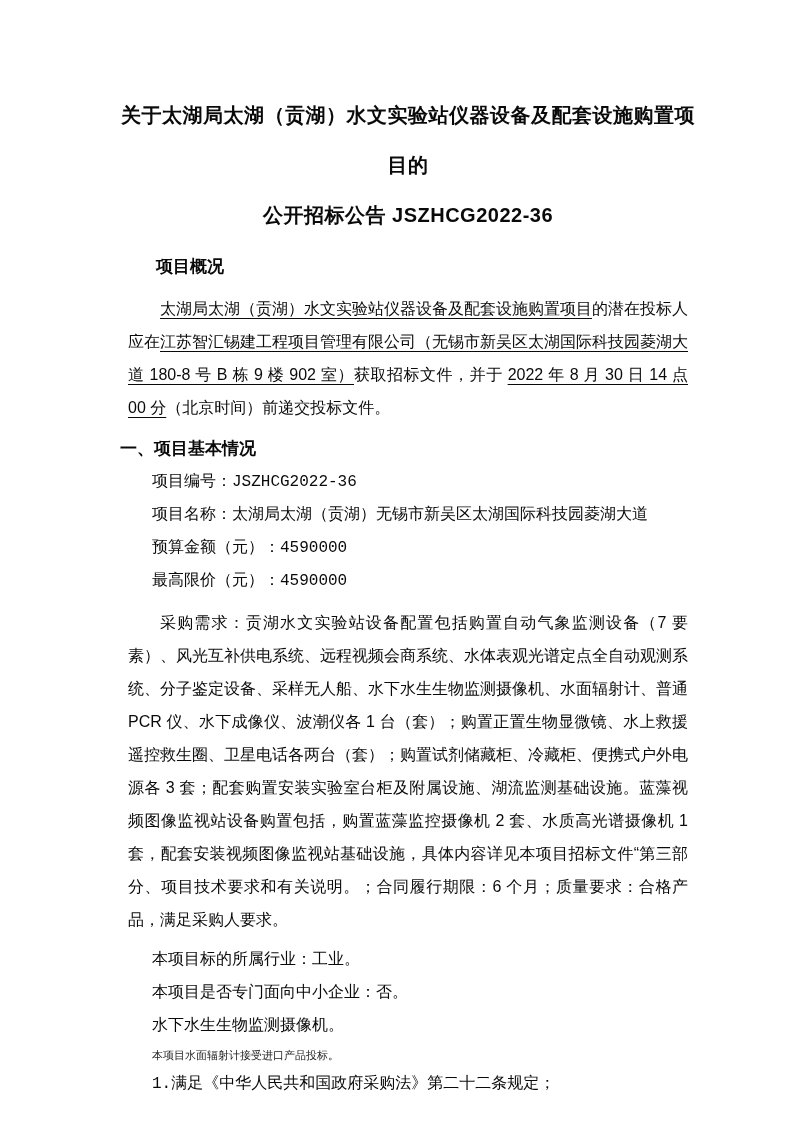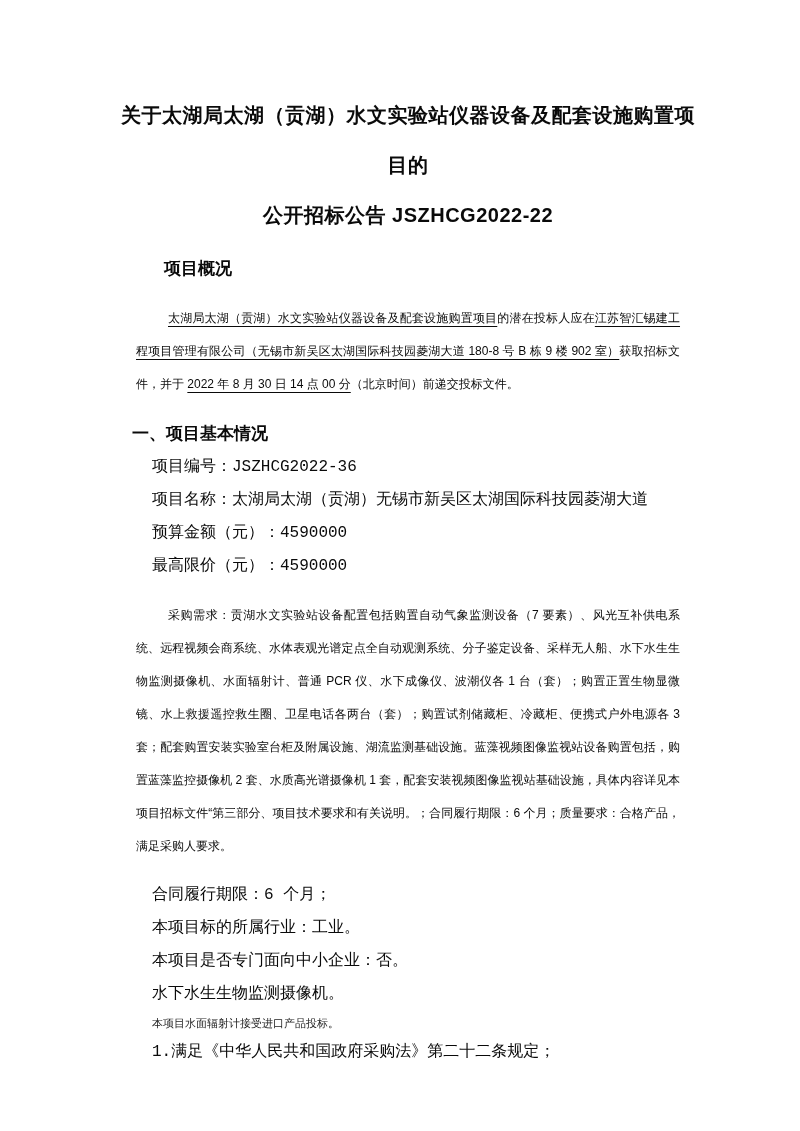--- a/index.html
+++ b/index.html
@@ -27,34 +27,34 @@
     text-align: center;
     line-height: 50px;
     margin: 0;
     letter-spacing: 0.5px;
   }
   .title-block { margin-bottom: 10px; }
   .subhead {
     font-size: 17px;
     font-weight: 700;
     line-height: 34px;
-    margin: 12px;
+    margin: 4px;
     padding-left: 32px;
   }
   .section-heading {
     font-size: 17px;
     font-weight: 700;
     line-height: 34px;
     margin: 0;
   }
   .para {
-    font-size: 12px;
+    font-size: 16px;
     line-height: 33px;
     text-align: justify;
-    margin: 16px;
+    margin: 8px;
   }
   .first-indent { text-indent: 32px; }
   .item {
     font-size: 16px;
     line-height: 33px;
     margin: 0;
     padding-left: 32px;
     text-align: justify;
     font-family: Liberation Mono, monospace;
   }
@@ -63,46 +63,45 @@
     font-size: 11px;
     line-height: 25px;
     margin: 0;
     padding-left: 32px;
     color: #222222;
   }
   .u {
     text-decoration: underline;
     text-underline-offset: 4px;
   }
-  .gap-sm { margin-top: 2px; margin-left: 12px; }
+  .gap-sm { margin-top: 2px; }
 </style>
 </head>
 <body>
 
 <div class="page">
 
   <div class="title-block">
     <div class="doc-title">关于太湖局太湖（贡湖）水文实验站仪器设备及配套设施购置项目的</div>
-    <div class="doc-title">公开招标公告 JSZHCG2022-22</div>
+    <div class="doc-title">公开招标公告 JSZHCG2022-36</div>
   </div>
 
   <p class="subhead">项目概况</p>
 
   <p class="para first-indent"><span class="u">太湖局太湖（贡湖）水文实验站仪器设备及配套设施购置项目</span><span>的潜在投标人应在</span><span class="u">江苏智汇锡建工程项目管理有限公司（无锡市新吴区太湖国际科技园菱湖大道 180-8 号 B 栋 9 楼 902 室）</span><span>获取招标文件，并于 </span><span class="u">2022 年 8 月 30 日 14 点 00 分</span><span>（北京时间）前递交投标文件。</span></p>
 
   <p class="section-heading gap-sm">一、项目基本情况</p>
 
   <p class="item">项目编号：JSZHCG2022-36</p>
   <p class="item">项目名称：太湖局太湖（贡湖）无锡市新吴区太湖国际科技园菱湖大道</p>
   <p class="item">预算金额（元）：4590000</p>
   <p class="item">最高限价（元）：4590000</p>
 
   <p class="para first-indent">采购需求：贡湖水文实验站设备配置包括购置自动气象监测设备（7 要素）、风光互补供电系统、远程视频会商系统、水体表观光谱定点全自动观测系统、分子鉴定设备、采样无人船、水下水生生物监测摄像机、水面辐射计、普通 PCR 仪、水下成像仪、波潮仪各 1 台（套）；购置正置生物显微镜、水上救援遥控救生圈、卫星电话各两台（套）；购置试剂储藏柜、冷藏柜、便携式户外电源各 3 套；配套购置安装实验室台柜及附属设施、湖流监测基础设施。蓝藻视频图像监视站设备购置包括，购置蓝藻监控摄像机 2 套、水质高光谱摄像机 1 套，配套安装视频图像监视站基础设施，具体内容详见本项目招标文件“第三部分、项目技术要求和有关说明。；合同履行期限：6 个月；质量要求：合格产品，满足采购人要求。</p>
 
-  <p class="item">合同履行期限：6 个月；</p>
   <p class="item">本项目标的所属行业：工业。</p>
   <p class="item">本项目是否专门面向中小企业：否。</p>
   <p class="item">水下水生生物监测摄像机。</p>
   <p class="note">本项目水面辐射计接受进口产品投标。</p>
 
 
   <p class="item">1.满足《中华人民共和国政府采购法》第二十二条规定；</p>
 
 </div>
 

